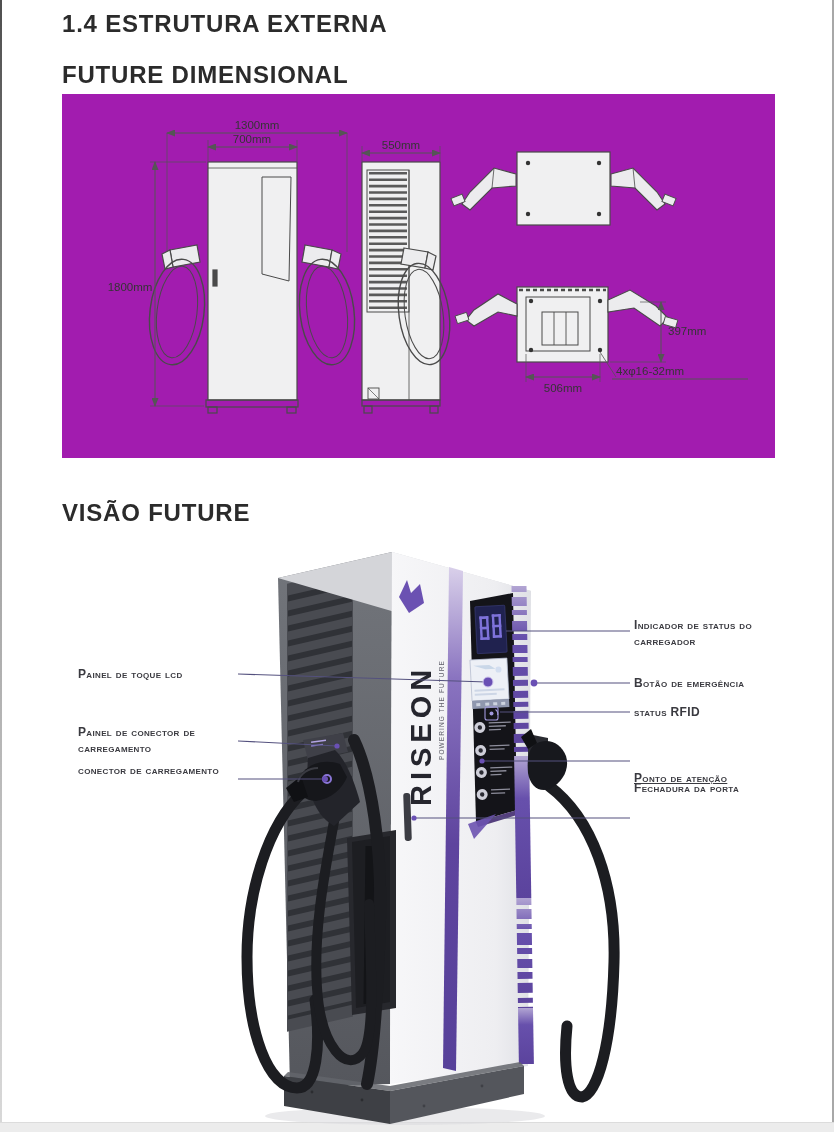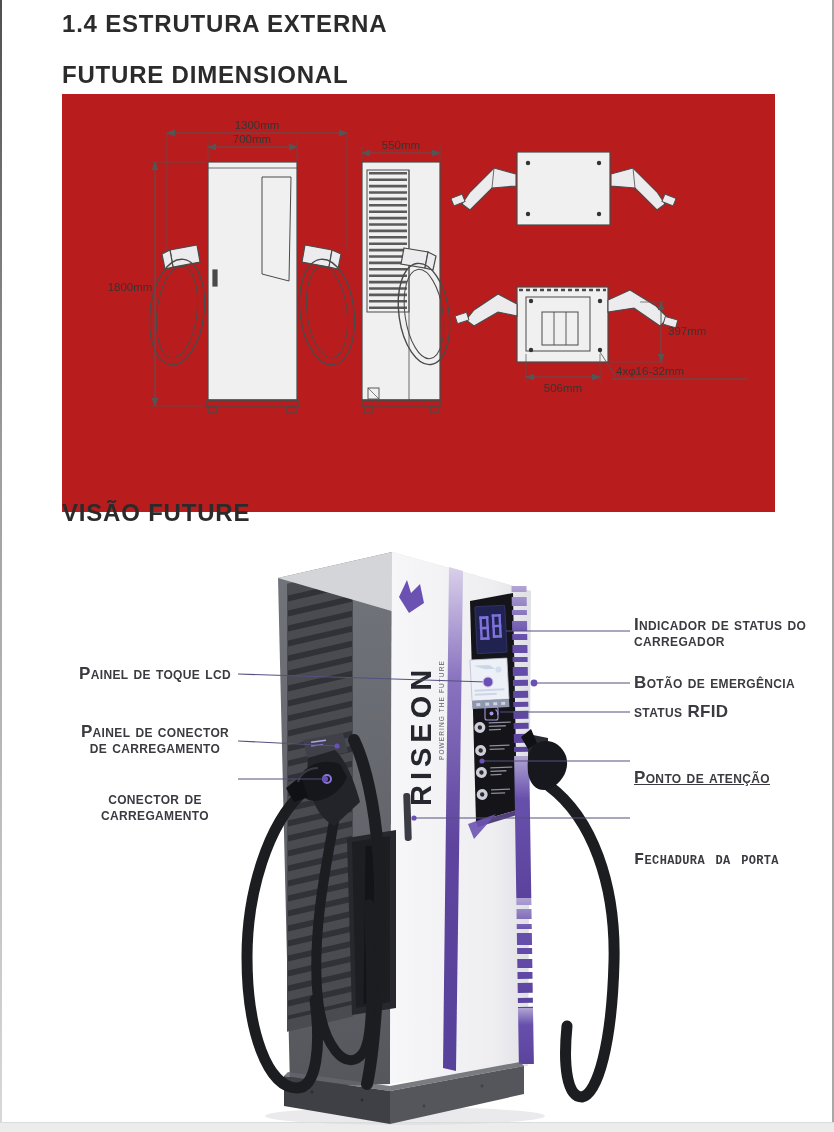--- a/index.html
+++ b/index.html
@@ -11,37 +11,37 @@
     background:linear-gradient(#4f4f4f,#9d9d9d 40%,#d9d9d9);}
   .edge-right{position:absolute;right:0;top:0;width:2px;height:1132px;background:#a8a8a8;}
   .edge-bottom{position:absolute;left:0;bottom:0;width:100%;height:9px;background:#ececec;border-top:1px solid #dcdcdc;}
   .heading{
     position:absolute;left:62px;font-size:24px;font-weight:600;color:#2b2b2b;
     letter-spacing:.8px;white-space:nowrap;
   }
   #title{top:10px;}
   #subtitle{top:61px;}
   #section2{top:499px;}
-  .dim-box{position:absolute;left:62px;top:94px;width:713px;height:418px;background:#b91c1c;}
+  .dim-box{position:absolute;left:62px;top:94px;width:713px;height:364px;background:#a21caf;}
   .dim-box svg{display:block;}
   #machine-svg{position:absolute;left:0;top:538px;}
   .callout{
-    position:absolute;font-size:17px;font-variant:small-caps;letter-spacing:.35px;
+    position:absolute;font-size:12px;font-variant:small-caps;letter-spacing:.35px;
     color:#3a3a40;line-height:16px;font-weight:600;
   }
-  .callout.left{left:78px;width:154px;text-align:center;}
+  .callout.left{left:78px;width:154px;text-align:left;}
   .callout.right{left:634px;width:178px;text-align:left;}
   #co-painel{top:666px;}
   #co-suporte{top:724px;}
-  #co-conector{top:791px;}
+  #co-conector{top:762px;}
   #co-indicador{top:617px;}
   #co-botao{top:675px;}
   #co-leitor{top:704px;}
   #co-ponto{top:770px;text-decoration:underline;}
-  #co-fechadura{top:852px;font-family:Liberation Mono, monospace;}
+  #co-fechadura{top:780px;}
   svg text{font-family:"Liberation Sans", sans-serif;}
 </style>
 </head>
 <body>
 
 <div class="edge-left"></div>
 <div class="edge-right"></div>
 <div class="edge-bottom"></div>
 
 <div id="title" class="heading">1.4 ESTRUTURA EXTERNA</div>

